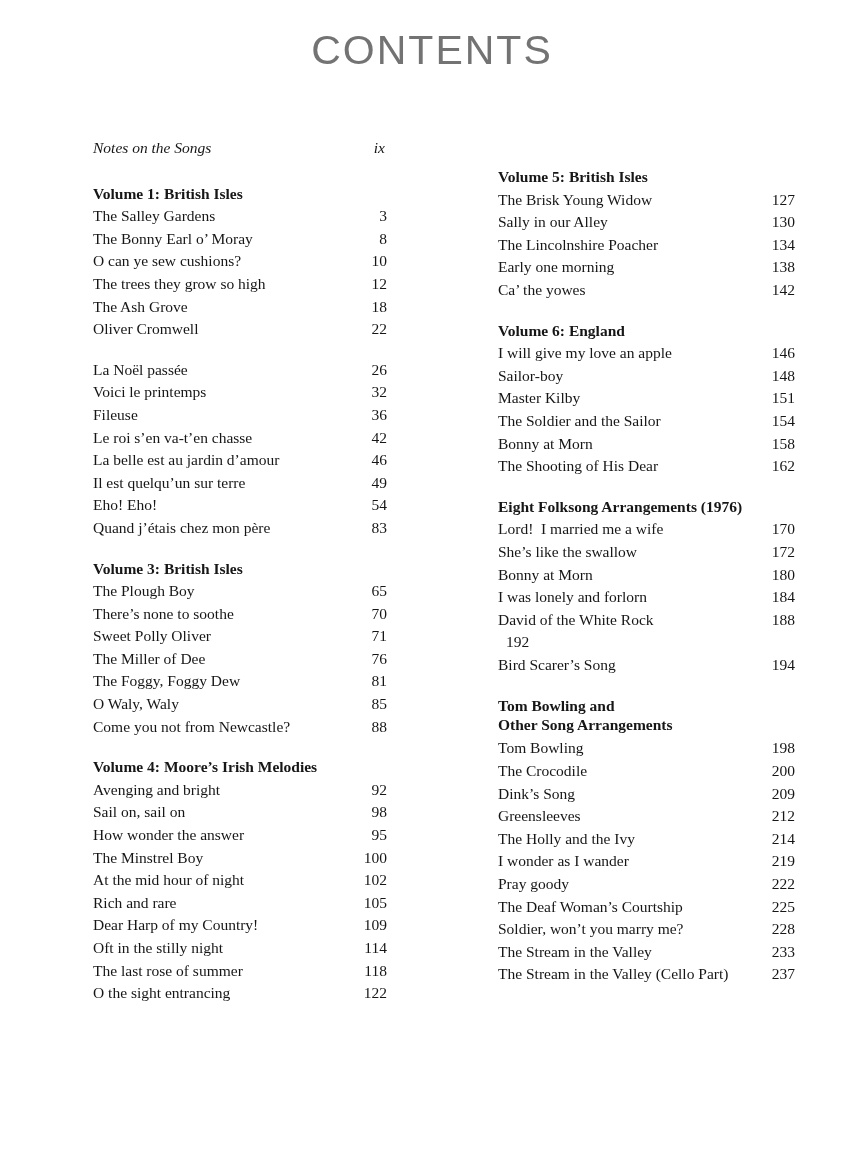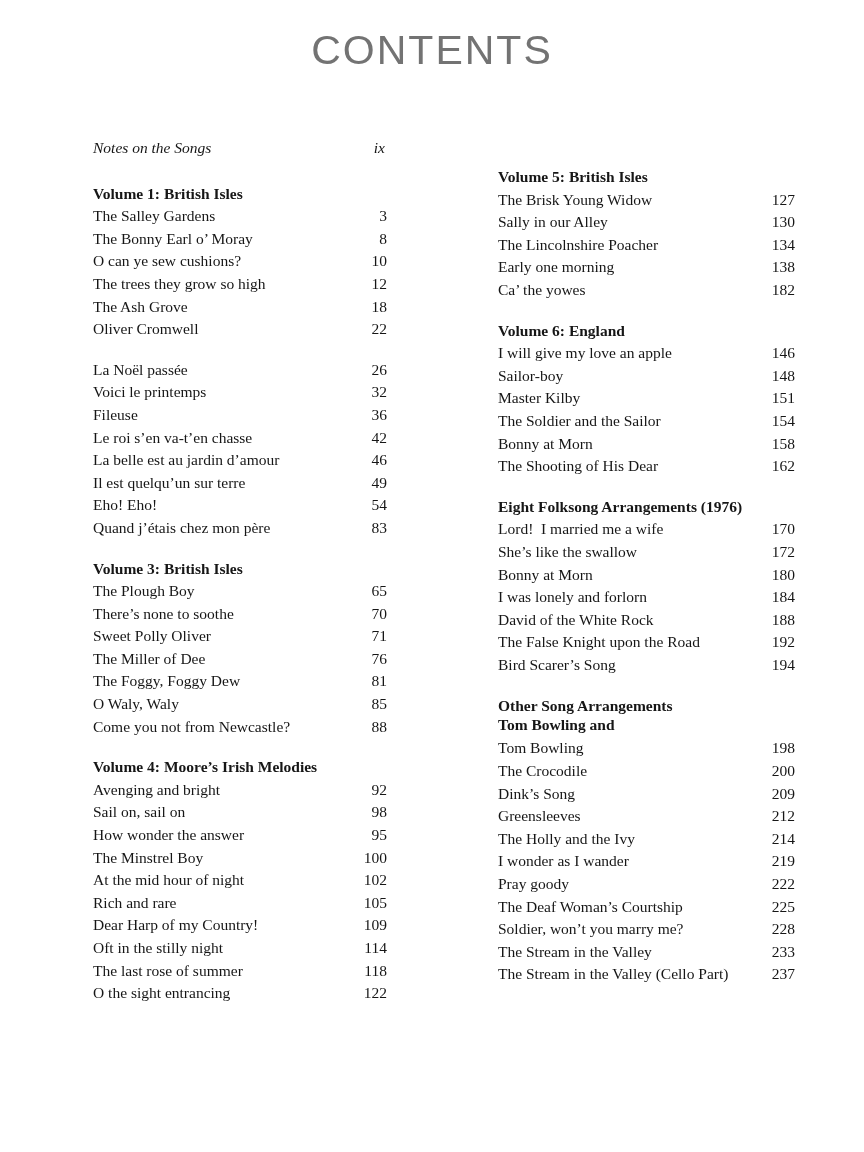--- a/index.html
+++ b/index.html
@@ -242,21 +242,21 @@
           <div class="row">
             <span class="entry-title">The Lincolnshire Poacher</span>
             <span class="entry-page">134</span>
           </div>
           <div class="row">
             <span class="entry-title">Early one morning</span>
             <span class="entry-page">138</span>
           </div>
           <div class="row">
             <span class="entry-title">Ca’ the yowes</span>
-            <span class="entry-page">182</span>
+            <span class="entry-page">142</span>
           </div>
         </div>
         <div class="section">
           <div class="heading">
             <span class="heading-line">Volume 6: England</span>
           </div>
           <div class="row">
             <span class="entry-title">I will give my love an apple</span>
             <span class="entry-page">146</span>
           </div>
@@ -299,32 +299,31 @@
           </div>
           <div class="row">
             <span class="entry-title">I was lonely and forlorn</span>
             <span class="entry-page">184</span>
           </div>
           <div class="row">
             <span class="entry-title">David of the White Rock</span>
             <span class="entry-page">188</span>
           </div>
           <div class="row">
-            <span class="entry-title">The False Knight upon the Road</span>
             <span class="entry-page">192</span>
           </div>
           <div class="row">
             <span class="entry-title">Bird Scarer’s Song</span>
             <span class="entry-page">194</span>
           </div>
         </div>
         <div class="section">
           <div class="heading multi">
+            <span class="heading-line">Tom Bowling and</span>
             <span class="heading-line">Other Song Arrangements</span>
-            <span class="heading-line">Tom Bowling and</span>
           </div>
           <div class="row">
             <span class="entry-title">Tom Bowling</span>
             <span class="entry-page">198</span>
           </div>
           <div class="row">
             <span class="entry-title">The Crocodile</span>
             <span class="entry-page">200</span>
           </div>
           <div class="row">

